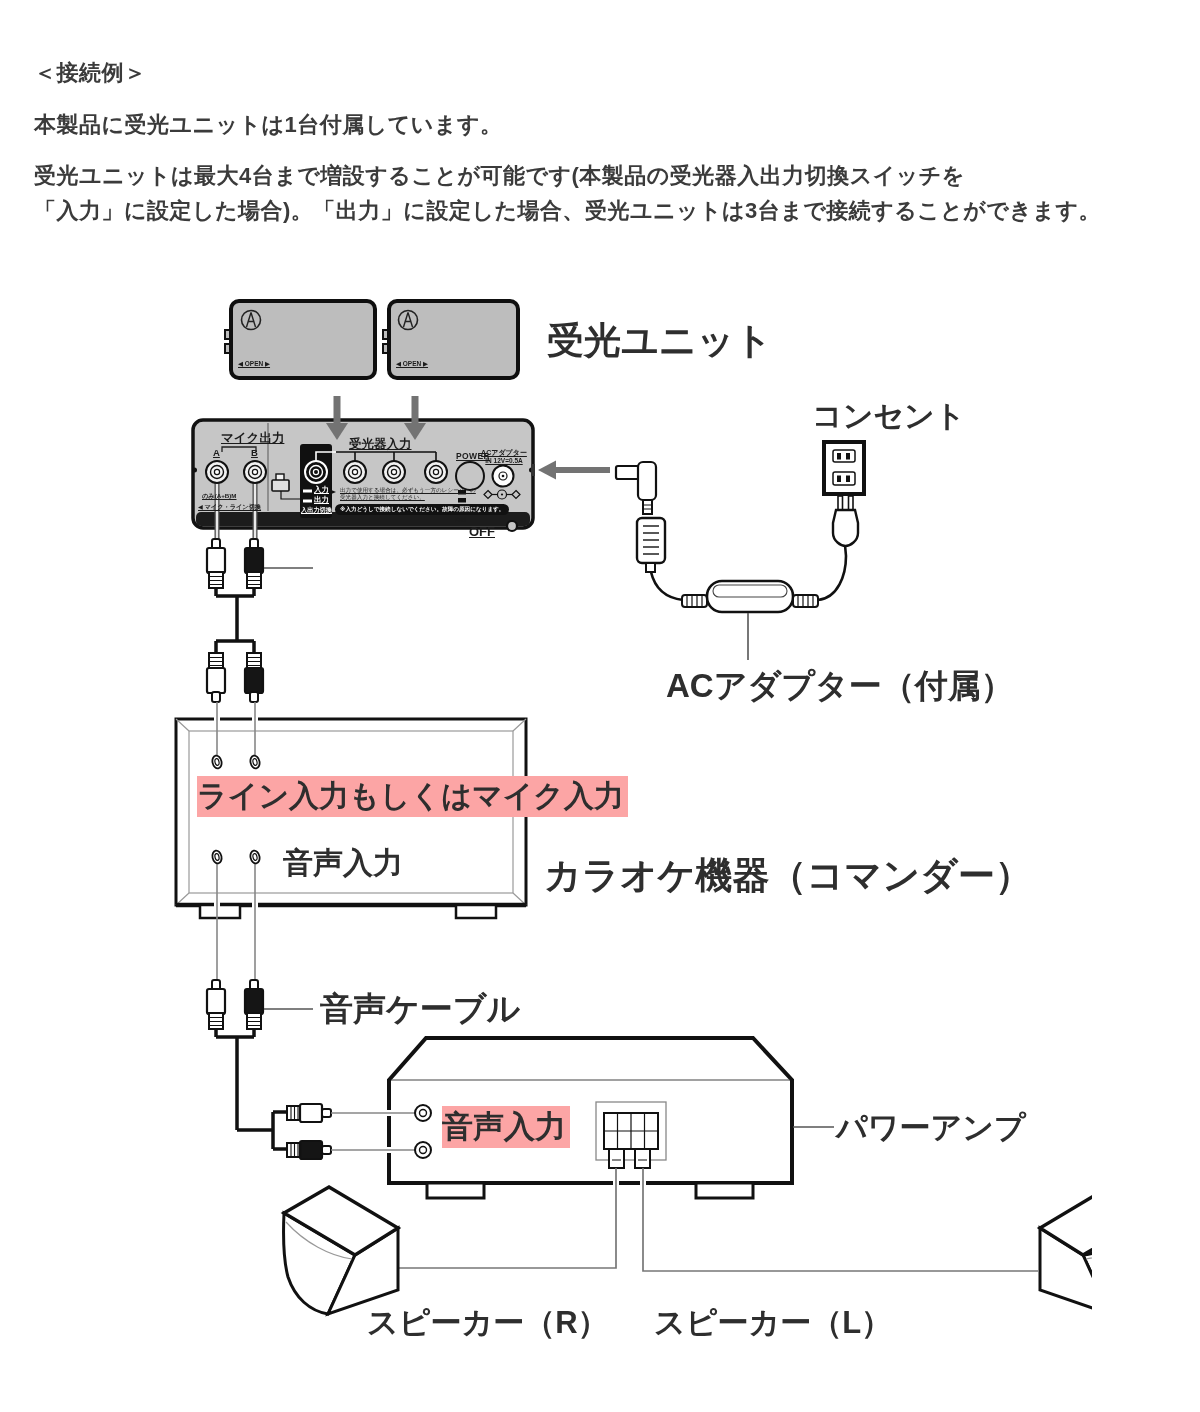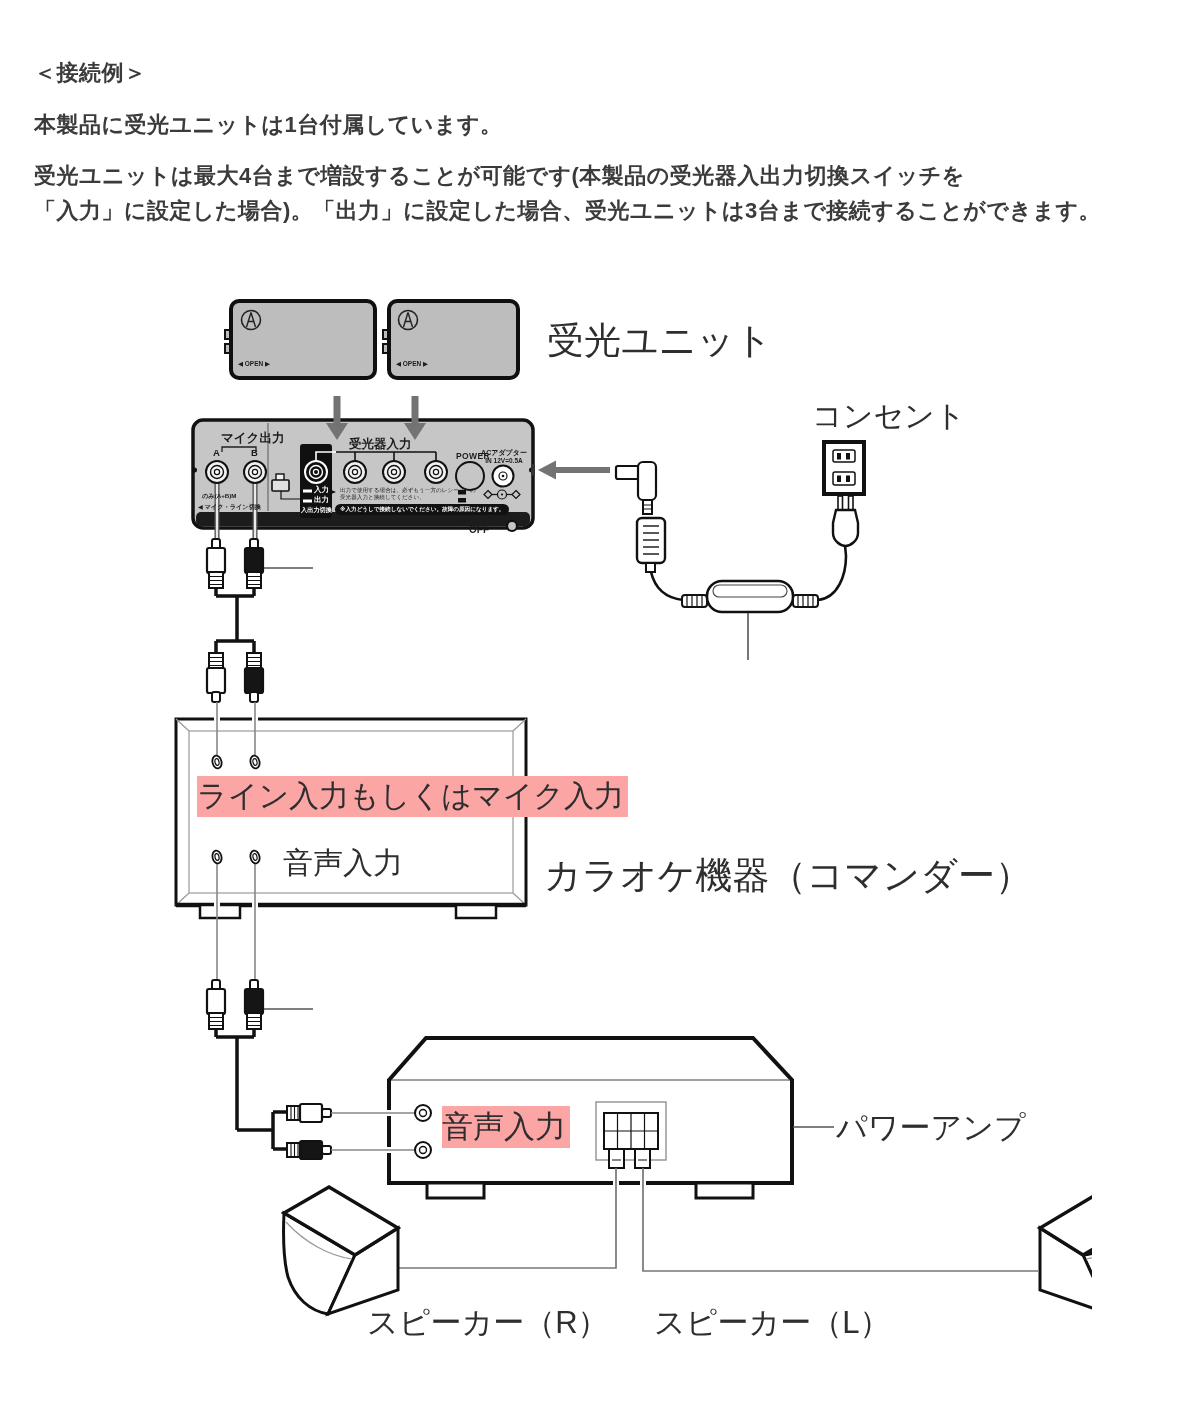--- a/index.html
+++ b/index.html
@@ -8,22 +8,22 @@
     --arrow_gray:#737373;
     --ink:#1a1a1a;
     --label:#2e2e2e;
   }
   html,body{margin:0;padding:0;background:#fff;}
   #stage{position:relative;width:1092px;height:1412px;background:#fff;overflow:hidden;
          font-family:"Liberation Sans","DejaVu Sans",sans-serif;}
   svg{position:absolute;left:0;top:0;}
   .intro-line{position:absolute;left:34px;font-size:22px;font-weight:600;color:#3b3b3b;
               letter-spacing:0.5px;white-space:nowrap;}
-  .lbl{position:absolute;white-space:nowrap;color:var(--label);font-weight:400;text-align:right;}
-  .micro{position:absolute;white-space:nowrap;color:#1c1c1c;font-weight:700;}
+  .lbl{position:absolute;white-space:nowrap;color:var(--label);font-weight:700;text-align:right;}
+  .micro{position:absolute;white-space:nowrap;color:#1c1c1c;font-weight:700;text-decoration:underline;}
   .on-black{color:#fff;}
   .badge{position:absolute;background:#111;color:#fff;font-size:5.6px;font-weight:700;
          padding:1.5px 5px;border-radius:7px;white-space:nowrap;}
   .whitebg{background:#fca5a5;padding:0 4px 0 0;}
 </style>
 </head>
 <body>
 
 <div id="stage">
 
@@ -339,23 +339,25 @@
   </g>
 </svg>
 
   <div class="intro-line" style="top:58px;">＜接続例＞</div>
   <div class="intro-line" style="top:110px;">本製品に受光ユニットは1台付属しています。</div>
   <div class="intro-line" style="top:161px;">受光ユニットは最大4台まで増設することが可能です(本製品の受光器入出力切換スイッチを</div>
   <div class="intro-line" style="top:196px;">「入力」に設定した場合)。「出力」に設定した場合、受光ユニットは3台まで接続することができます。</div>
 
   <div class="lbl" style="left:547px;top:316px;font-size:37px;">受光ユニット</div>
   <div class="lbl" style="left:812px;top:396px;font-size:30px;">コンセント</div>
+  <div class="lbl" style="left:666px;top:664px;font-size:33px;">ACアダプター（付属）</div>
   <div class="lbl whitebg" style="left:197px;top:776px;font-size:30px;">ライン入力もしくはマイク入力</div>
   <div class="lbl" style="left:283px;top:843px;font-size:30px;">音声入力</div>
   <div class="lbl" style="left:544px;top:851px;font-size:37px;">カラオケ機器（コマンダー）</div>
+  <div class="lbl" style="left:320px;top:987px;font-size:33px;">音声ケーブル</div>
   <div class="lbl whitebg" style="left:442px;top:1106px;font-size:31px;">音声入力</div>
   <div class="lbl" style="left:836px;top:1107px;font-size:31px;">パワーアンプ</div>
   <div class="lbl" style="left:367px;top:1302px;font-size:31px;">スピーカー（R）</div>
   <div class="lbl" style="left:654px;top:1302px;font-size:31px;">スピーカー（L）</div>
 
   <div class="micro" style="left:238px;top:360px;font-size:6.5px;">◀ OPEN ▶</div>
   <div class="micro" style="left:396px;top:360px;font-size:6.5px;">◀ OPEN ▶</div>
 
   <div class="micro" style="left:221px;top:430px;font-size:12.5px;">マイク出力</div>
   <div class="micro" style="left:213px;top:447px;font-size:9.5px;">A</div>
@@ -363,18 +365,18 @@
   <div class="micro" style="left:202px;top:492px;font-size:6.2px;">のみ(A+B)M</div>
   <div class="micro" style="left:198px;top:503px;font-size:6.2px;">◀ マイク・ライン切換</div>
   <div class="micro" style="left:349px;top:436px;font-size:12.5px;">受光器入力</div>
   <div class="micro on-black" style="left:314px;top:485px;font-size:7.5px;">入力</div>
   <div class="micro on-black" style="left:314px;top:495px;font-size:7.5px;">出力</div>
   <div class="micro on-black" style="left:301px;top:506px;font-size:6.2px;">入出力切換</div>
   <div class="micro" style="left:456px;top:451px;font-size:8.5px;letter-spacing:.4px;">POWER</div>
   <div class="micro" style="left:478px;top:448px;font-size:7px;width:52px;text-align:center;">ACアダプター</div>
   <div class="micro" style="left:478px;top:457px;font-size:6.5px;width:52px;text-align:center;">IN 12V=0.5A</div>
   <div class="micro" style="left:455px;top:487px;font-size:7.5px;margin-top:28px;">ON</div>
-  <div class="micro" style="left:469px;top:524px;font-size:10px;">OFF</div>
+  <div class="micro" style="left:469px;top:524px;font-size:13px;">OFF</div>
   <div class="micro" style="left:340px;top:487px;font-size:5.6px;font-weight:400;">出力で使用する場合は、必ずもう一方のレシーバーの</div>
   <div class="micro" style="left:340px;top:494px;font-size:5.6px;font-weight:400;">受光器入力と接続してください。</div>
   <div class="badge" style="left:335px;top:504px;">※入力どうしで接続しないでください。故障の原因になります。</div>
 
 </div>
 
 </body></html>

